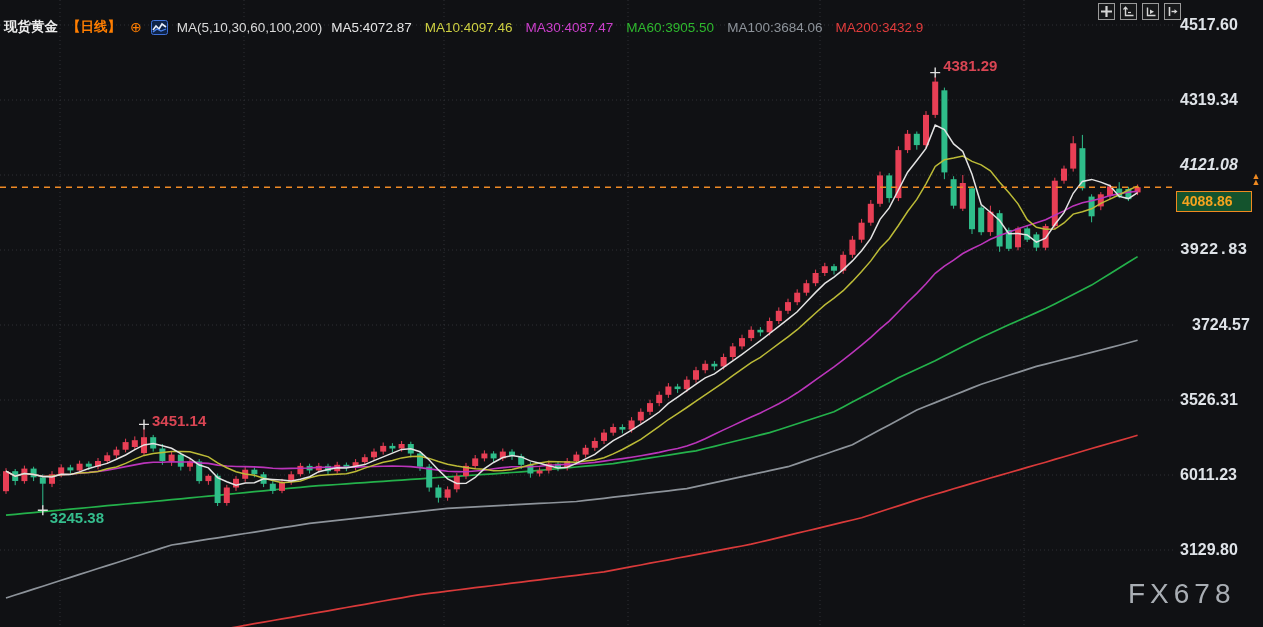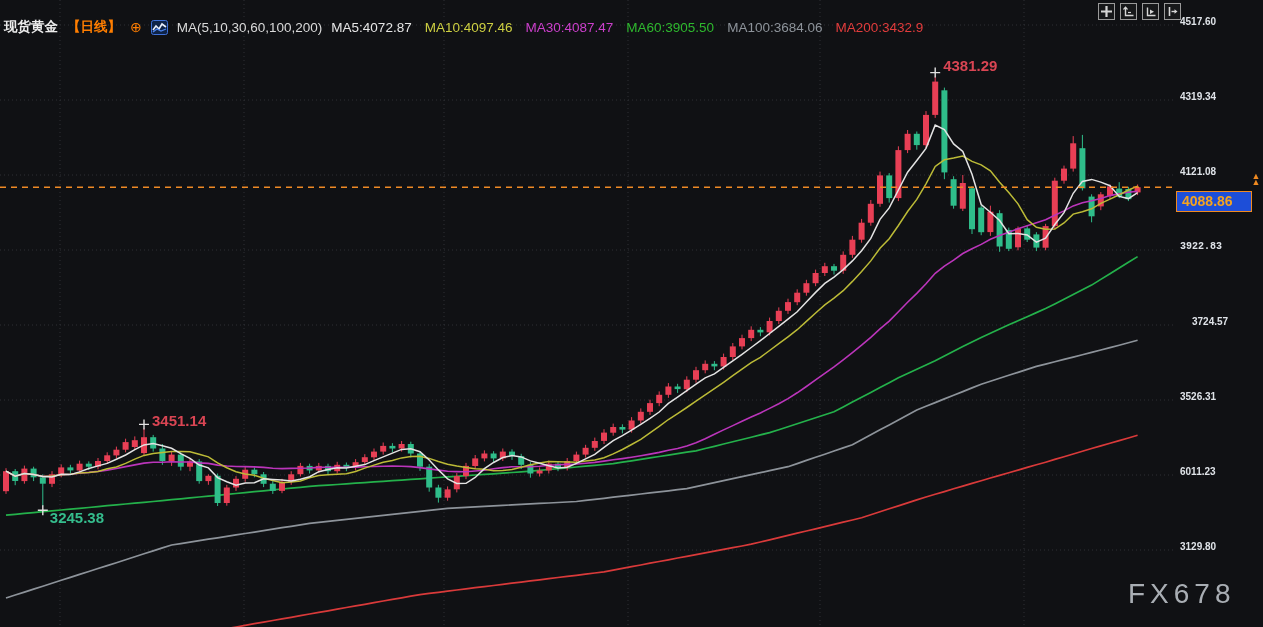--- a/index.html
+++ b/index.html
@@ -13,23 +13,23 @@
   .title{font-weight:bold;color:#ececec;}
   .period{color:#ff7e00;font-weight:bold;}
   .plus-ic{color:#ff7e00;font-size:14px;line-height:14px;}
   .logo-ic{display:inline-block;width:17px;height:15px;}
   .ma-head{color:#d9d9d9;}
   #ma-list{display:flex;gap:13px;}
   .toolbar{position:absolute;left:1098px;top:3px;display:flex;gap:5px;}
   .tbtn{width:17px;height:17px;border:1px solid #9a9a9a;background:#17181a;display:flex;
         align-items:center;justify-content:center;box-sizing:border-box;padding:0;}
   #axis{position:absolute;left:1180px;top:0;width:83px;height:627px;}
-  .axlabel{position:absolute;left:0;font-size:10px;font-weight:bold;color:#dfe3e8;}
+  .axlabel{position:absolute;left:0;font-size:16px;font-weight:bold;color:#dfe3e8;}
   #tag{position:absolute;left:1176px;width:76px;height:21px;border:1.5px solid #f08a20;
-       background:#1d4ed8;box-sizing:border-box;color:#f5a31f;font-weight:bold;font-size:14px;
+       background:#14532d;box-sizing:border-box;color:#f5a31f;font-weight:bold;font-size:14px;
        line-height:18px;padding-left:5px;}
   #tag-arrows{position:absolute;left:1251px;width:10px;color:#f08a20;font-size:9px;line-height:6px;text-align:center;}
   .watermark{position:absolute;left:1128px;top:578px;font-size:28px;color:#b7bcc2;
              letter-spacing:5px;opacity:.92;}
 </style>
 </head>
 <body>
 
 <div class="root">
 
@@ -357,21 +357,21 @@
           <path d="M3.5 2v9" stroke="#d6d6d6" stroke-width="1.6"></path>
           <path d="M5.5 6.5h4" stroke="#d6d6d6" stroke-width="1.4"></path>
           <polygon points="8.5,4.3 11.5,6.5 8.5,8.7" fill="#d6d6d6"></polygon>
         </svg>
     </button>
   </div>
 
   <div id="axis">
       <div class="axlabel" style="top: 16px;">4517.60</div>
       <div class="axlabel" style="top: 90.9998px;">4319.34</div>
-      <div class="axlabel" style="top: 166px;">4121.08</div>
+      <div class="axlabel" style="top: 156px; font-style: italic;">4121.08</div>
       <div class="axlabel" style="top: 240.996px; font-family: Liberation Mono, monospace;">3922.83</div>
       <div class="axlabel" style="top: 315.995px; margin-left: 12px;">3724.57</div>
       <div class="axlabel" style="top: 390.995px;">3526.31</div>
       <div class="axlabel" style="top: 465.991px;">6011.23</div>
       <div class="axlabel" style="top: 540.991px;">3129.80</div>
     </div>
 
   <div id="tag" style="top: 191.188px;">
     <span>4088.86</span>
   </div>

